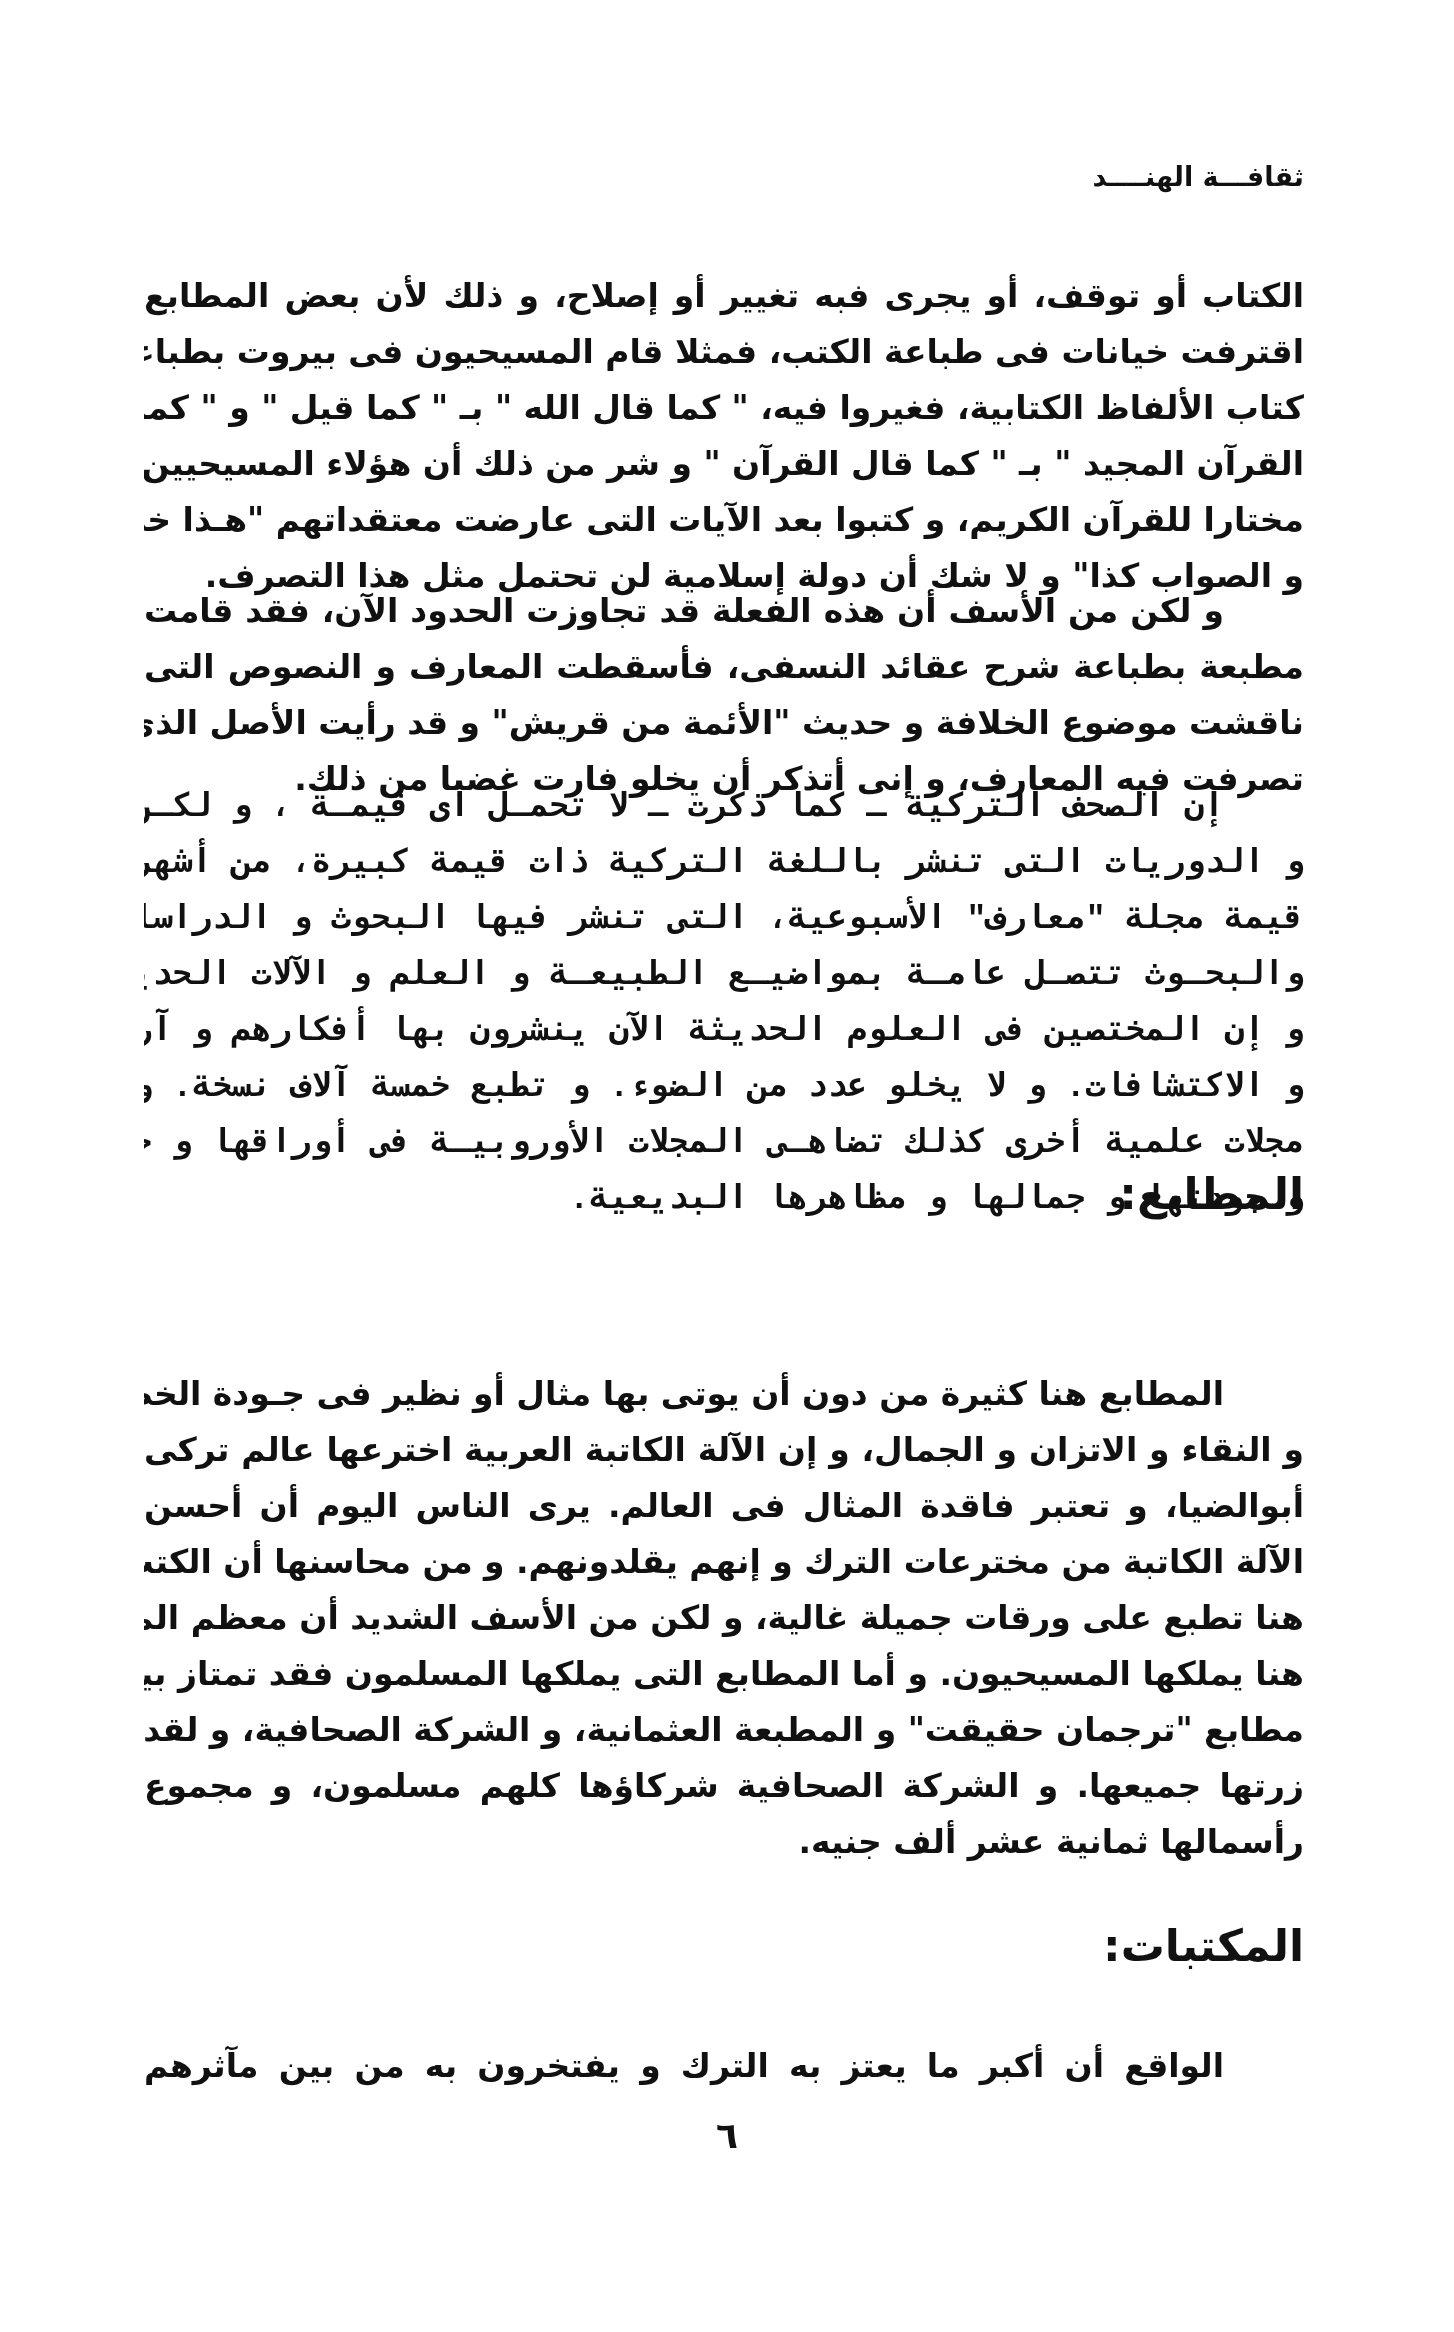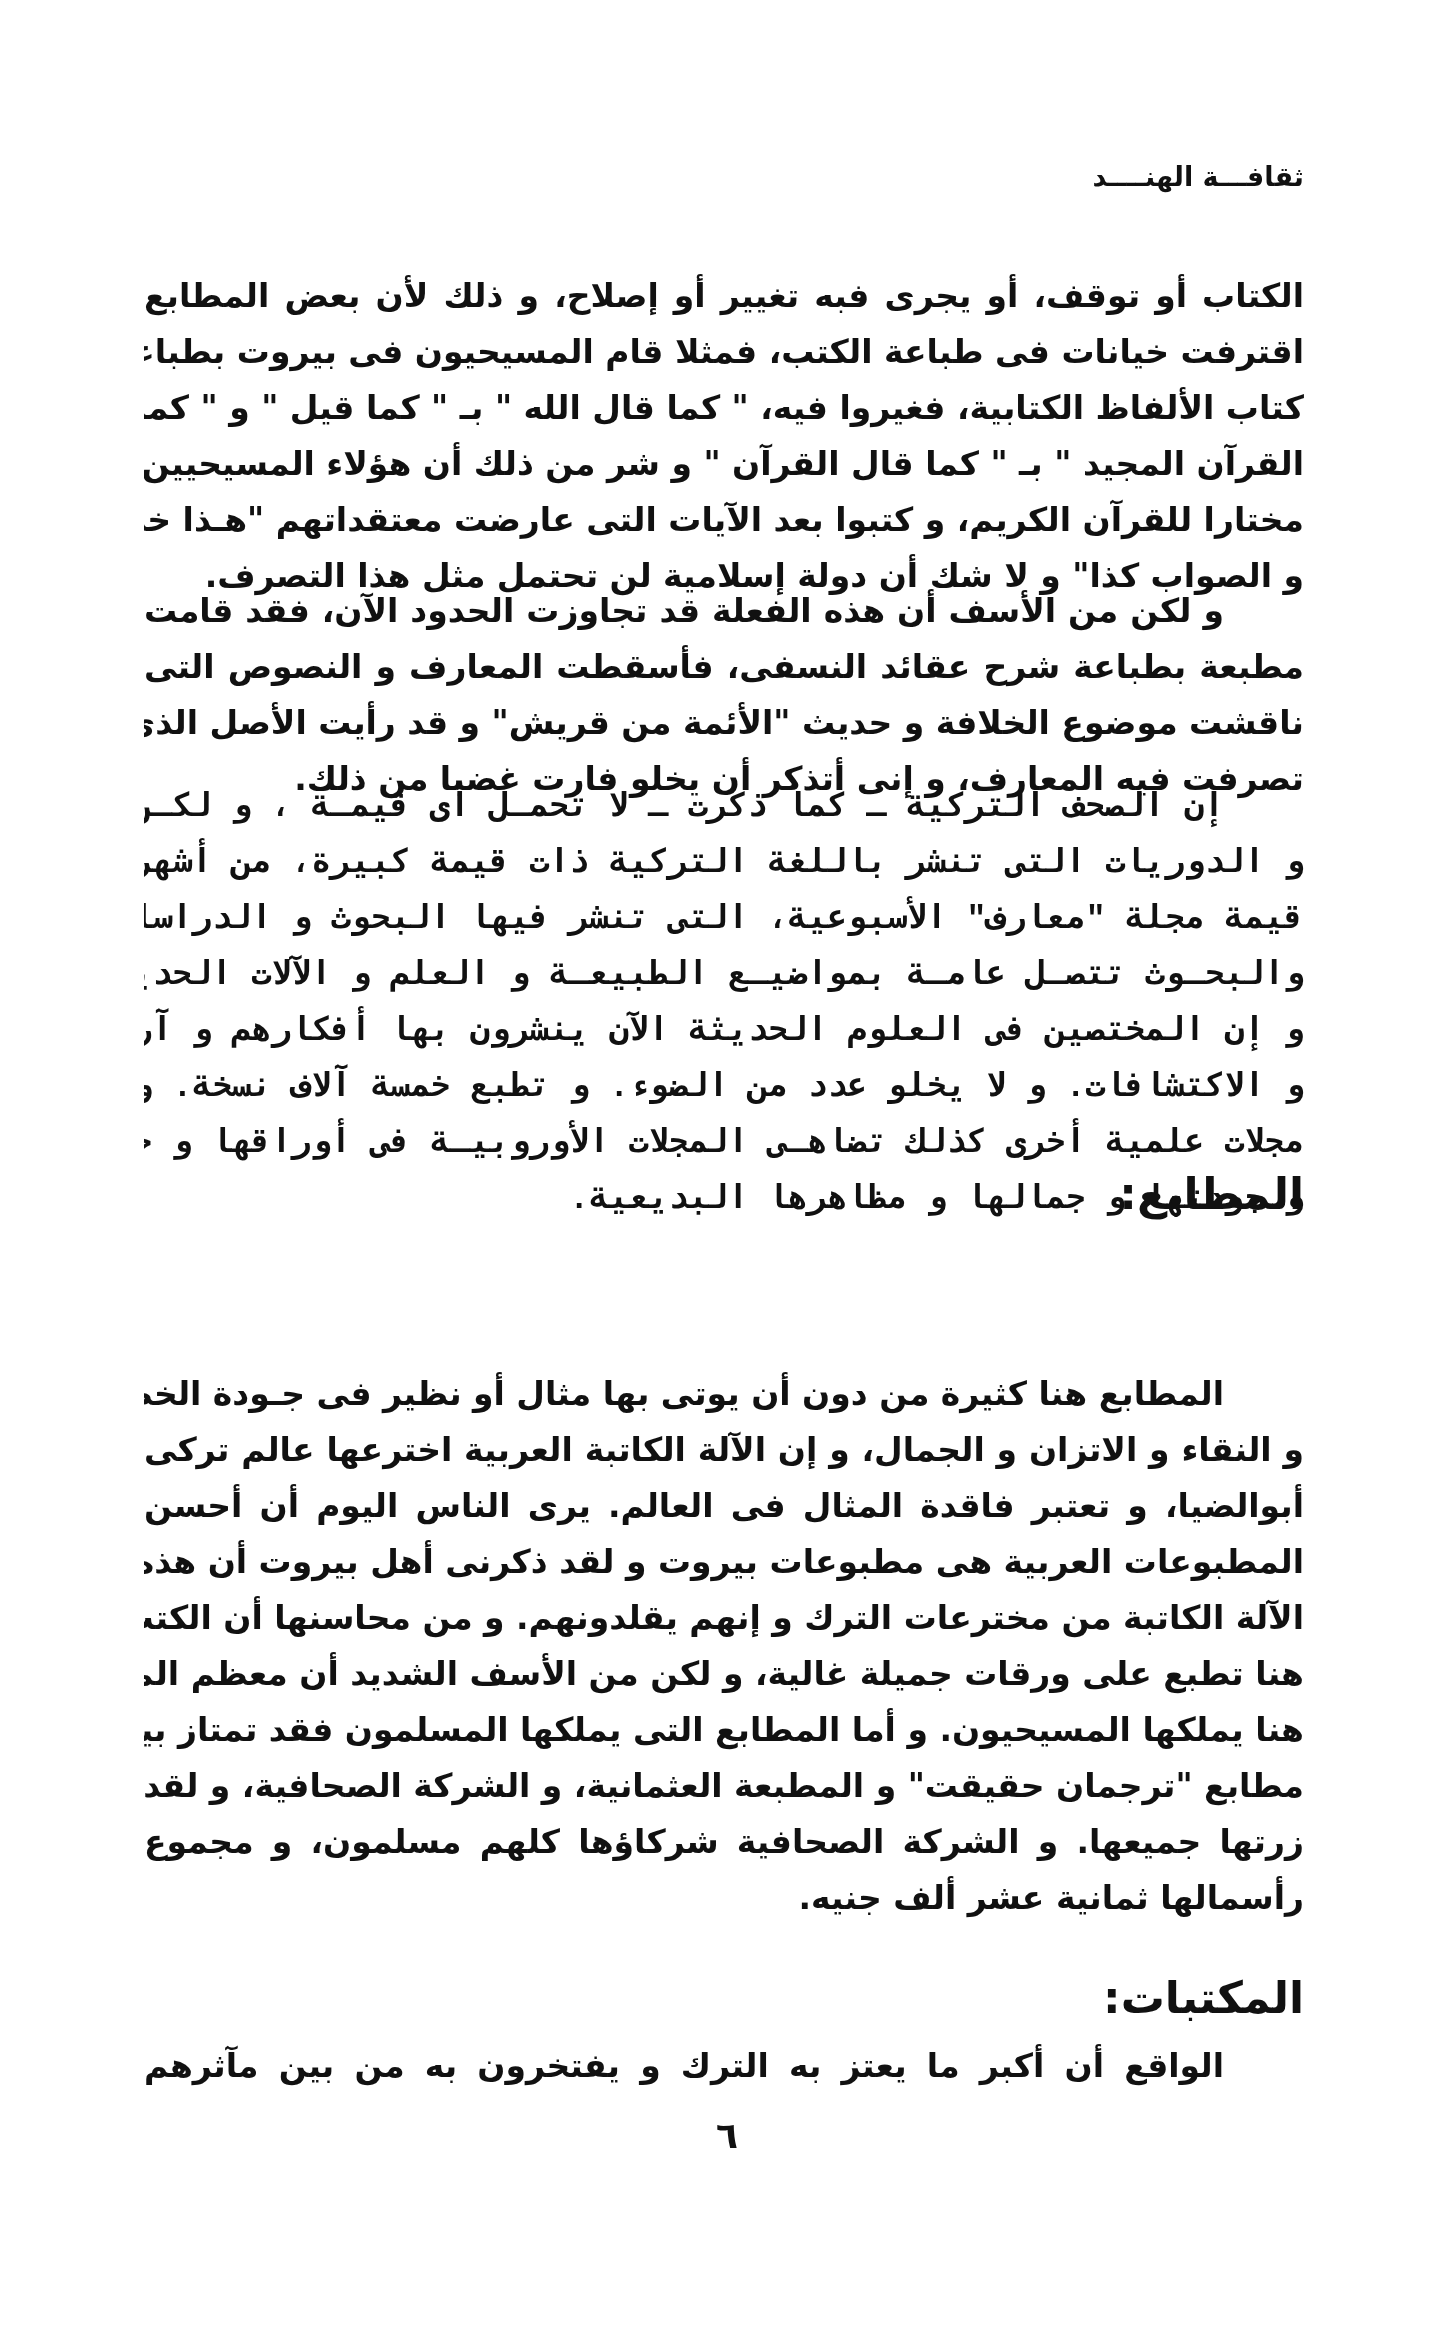--- a/index.html
+++ b/index.html
@@ -60,21 +60,21 @@
     .block-2 { top: 555px; }
     .block-3 { top: 752px; font-family: Liberation Mono, monospace; }
     .section-heading {
       position: absolute;
       right: 150px;
       font-size: 44px;
       font-weight: bold;
     }
     .heading-1 { top: 1168px; }
     .block-4 { top: 1338px; }
-    .heading-2 { top: 1972px; text-align: center; }
+    .heading-2 { top: 1920px; text-align: center; }
     .block-5 { top: 2010px; }
     .page-number {
       position: absolute;
       left: 0; right: 0;
       top: 2115px;
       text-align: center;
       font-size: 36px;
       font-weight: bold;
     }
   </style>
@@ -111,21 +111,20 @@
     <span class="line">مجلات علمية أخرى كذلك تضاهـى المجلات الأوروبيـة فى أوراقها و خطها</span>
     <span class="line last">و جودتها و جمالها و مظاهرها البديعية.</span>
   </div>
 
   <div class="section-heading heading-1">المطابع:</div>
 
   <div class="text-block block-4">
     <span class="line indent">المطابع هنا كثيرة من دون أن يوتى بها مثال أو نظير فى جـودة الخط ،</span>
     <span class="line">و النقاء و الاتزان و الجمال، و إن الآلة الكاتبة العربية اخترعها عالم تركى</span>
     <span class="line">أبوالضيا، و تعتبر فاقدة المثال فى العالم. يرى الناس اليوم أن أحسن</span>
-    <span class="line">المطبوعات العربية هى مطبوعات بيروت و لقد ذكرنى أهل بيروت أن هذه</span>
     <span class="line">الآلة الكاتبة من مخترعات الترك و إنهم يقلدونهم. و من محاسنها أن الكتب</span>
     <span class="line">هنا تطبع على ورقات جميلة غالية، و لكن من الأسف الشديد أن معظم المطابع</span>
     <span class="line">هنا يملكها المسيحيون. و أما المطابع التى يملكها المسلمون فقد تمتاز بينها</span>
     <span class="line">مطابع "ترجمان حقيقت" و المطبعة العثمانية، و الشركة الصحافية، و لقد</span>
     <span class="line">زرتها جميعها. و الشركة الصحافية شركاؤها كلهم مسلمون، و مجموع</span>
     <span class="line last">رأسمالها ثمانية عشر ألف جنيه.</span>
   </div>
 
   <div class="section-heading heading-2">المكتبات:</div>
 

